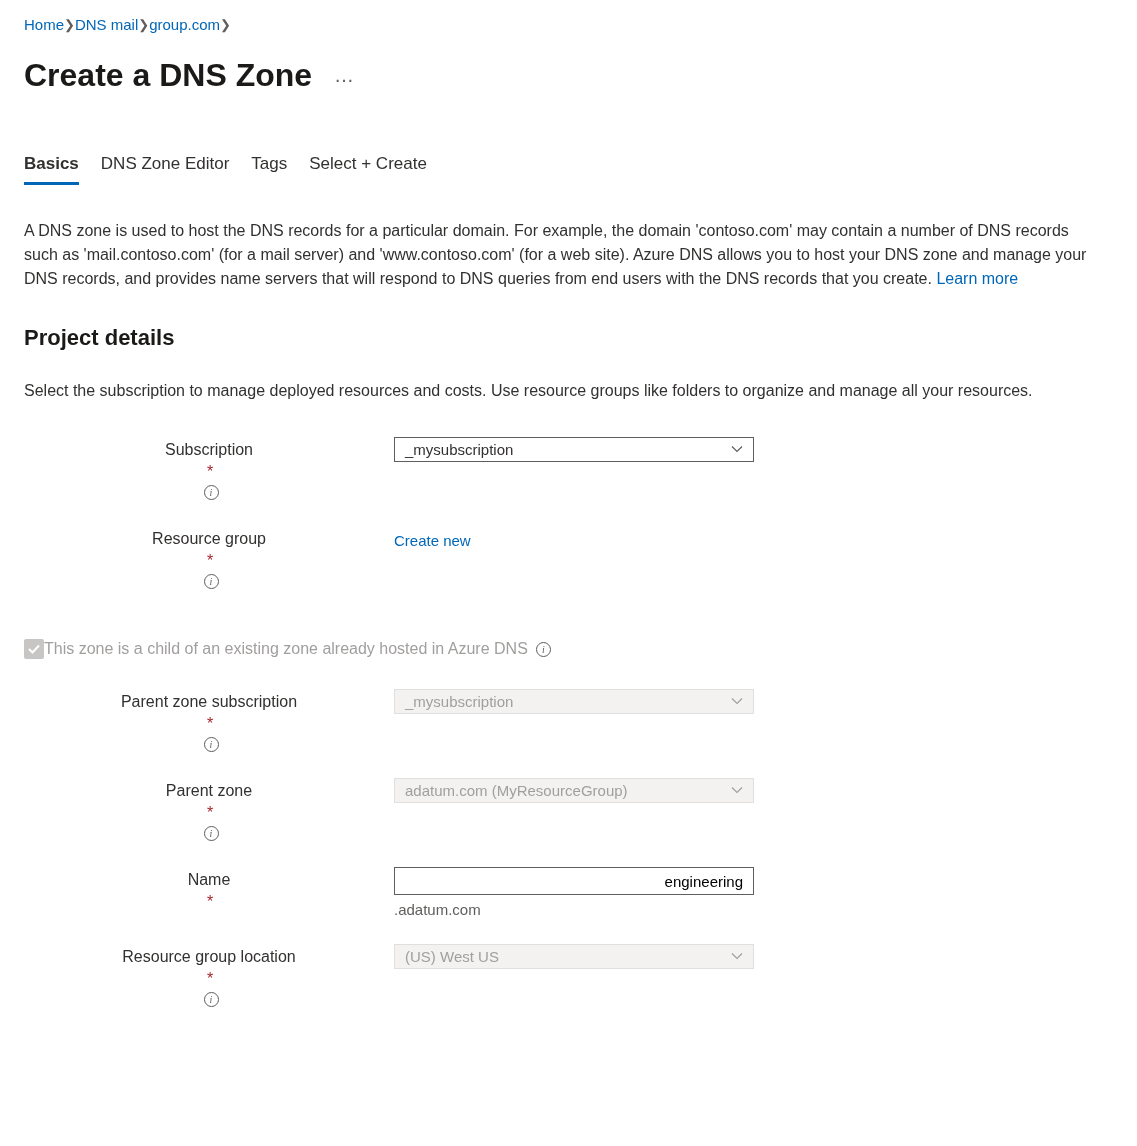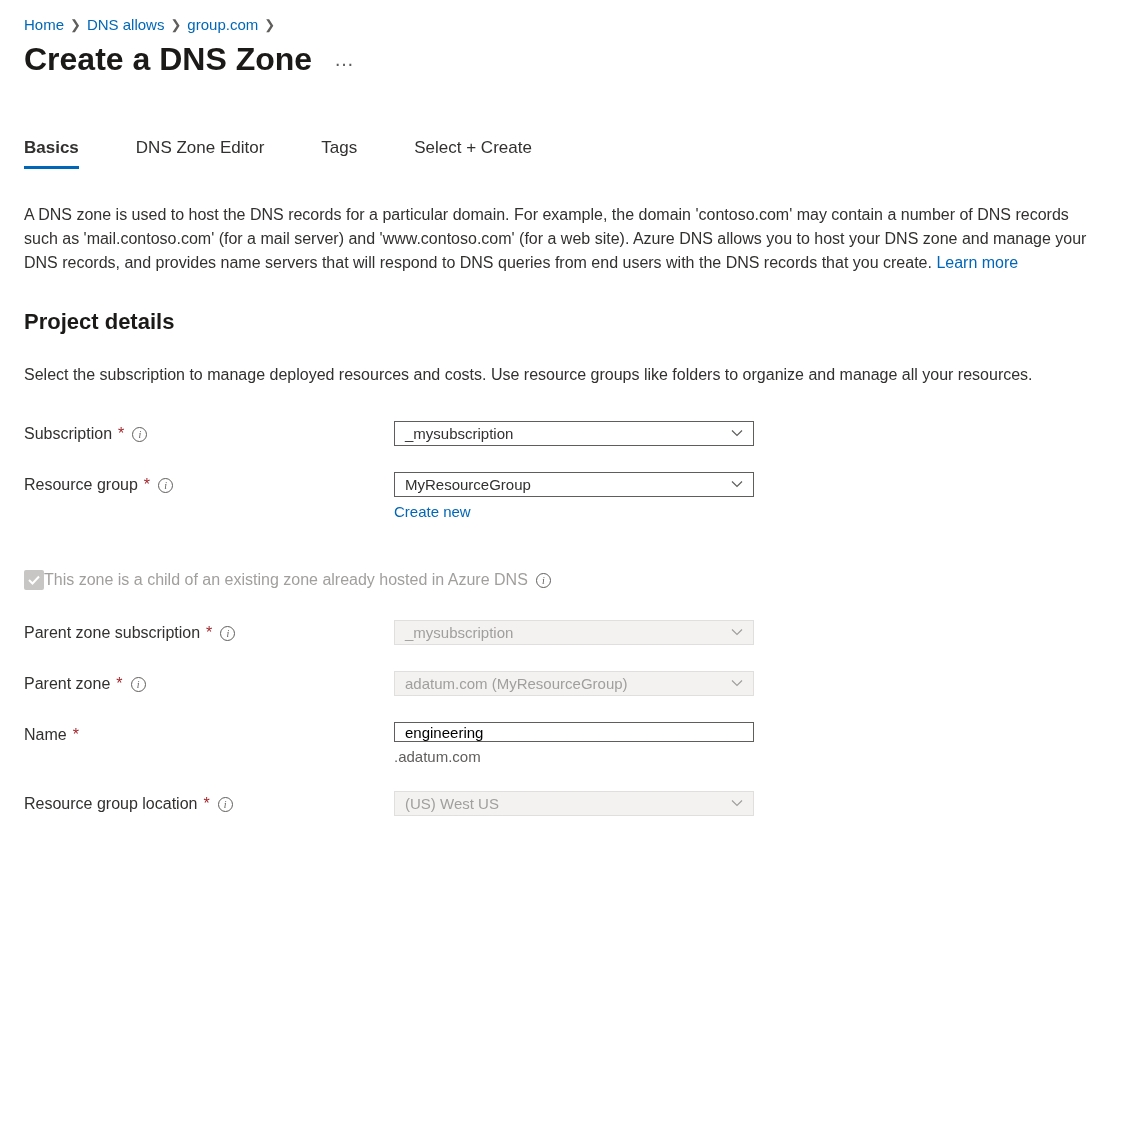--- a/index.html
+++ b/index.html
@@ -7,32 +7,32 @@
       font-family: 'Segoe UI', Tahoma, Geneva, Verdana, sans-serif;
       font-size: 14px;
       color: #323130;
       background: #fff;
       padding: 16px 24px;
       width: 1137px;
     }
     .breadcrumb {
       display: flex;
       align-items: center;
-      gap: 6px;
-      margin-bottom: 8px;
+      gap: 0;
+      margin-bottom: 24px;
       font-size: 15px;
     }
     .breadcrumb a { color: #0067b8; text-decoration: none; cursor: pointer; }
     .breadcrumb .sep { color: #605e5c; font-size: 13px; }
     .title-row { display: flex; align-items: center; gap: 16px; margin-top: 6px; margin-bottom: 60px; }
     .page-title { font-size: 32px; font-weight: 600; color: #1b1a19; }
     .ellipsis { color: #605e5c; font-size: 20px; letter-spacing: 1px; cursor: pointer; padding: 0 6px;}
     .tabs {
       display: flex;
-      gap: 57px;
+      gap: 22px;
       border-bottom: none;
       margin-bottom: 34px;
     }
     .tab {
       font-size: 17px;
       color: #323130;
       padding-bottom: 8px;
       cursor: pointer;
       border-bottom: 3px solid transparent;
     }
@@ -49,20 +49,21 @@
     .section-desc { font-size: 16px; line-height: 1.5; margin-bottom: 34px; max-width: 1080px; }
     .form-row { display: flex; align-items: flex-start; margin-bottom: 26px; }
     .form-label {
       width: 370px;
       font-size: 16px;
       color: #323130;
       display: flex;
       align-items: center;
       gap: 4px;
       padding-top: 4px;
+      flex-direction: column;
     }
     .req { color: #a4262c; margin-left: 2px; }
     .info-icon {
       display: inline-flex;
       align-items: center;
       justify-content: center;
       width: 15px;
       height: 15px;
       border: 1px solid #605e5c;
       border-radius: 50%;
@@ -90,25 +91,26 @@
       border: 1px solid #e1dfdd;
       color: #a19f9d;
       cursor: default;
     }
     .chevron { color: #605e5c; }
     .disabled .chevron { color: #a19f9d; }
     .helper-link { color: #0067b8; font-size: 15px; margin-top: 6px; display: inline-block; cursor: pointer; }
     .helper-text { color: #605e5c; font-size: 15px; margin-top: 6px; }
     .text-input {
       width: 100%;
-      height: 20px;
+      height: 28px;
       border: 1px solid #605e5c;
       padding: 0 10px;
       font-size: 15px;
       font-family: inherit;
+      text-align: right;
     }
     .checkbox-row {
       display: flex;
       align-items: center;
       margin-bottom: 30px;
     }
     .fake-checkbox {
       width: 20px;
       height: 20px;
       background: #c8c6c4;
@@ -120,21 +122,21 @@
     .fake-checkbox svg { width: 14px; height: 14px; }
     .checkbox-label { color: #a19f9d; font-size: 16px; display: flex; align-items: center; gap: 4px;}
     .section-block { margin-bottom: 50px; }
   </style>
 </head>
 <body>
 
 <nav class="breadcrumb">
   <a>Home</a>
   <span class="sep">❯</span>
-  <a>DNS allows</a>
+  <a>DNS mail</a>
   <span class="sep">❯</span>
   <a>group.com</a>
   <span class="sep">❯</span>
 </nav>
 
 <div class="title-row">
   <h1 class="page-title">Create a DNS Zone</h1>
   <span class="ellipsis">…</span>
 </div>
 
@@ -172,28 +174,20 @@
     </div>
   </div>
 
   <div class="form-row">
     <div class="form-label">
       <span>Resource group</span>
         <span class="req">*</span>
       <span class="info-icon">i</span>
     </div>
     <div class="form-control-wrap">
-      <div class="select-box">
-        <span>MyResourceGroup</span>
-        <span class="chevron">
-          <svg width="12" height="12" viewBox="0 0 12 12">
-              <path d="M1 3.5 L6 8.5 L11 3.5" stroke="#605e5c" stroke-width="1.2" fill="none"></path>
-            </svg>
-        </span>
-      </div>
       <a class="helper-link">Create new</a>
     </div>
   </div>
 </div>
 
 <div class="section-block">
 
   <div class="checkbox-row">
     <div class="fake-checkbox">
       <svg viewBox="0 0 14 14">

